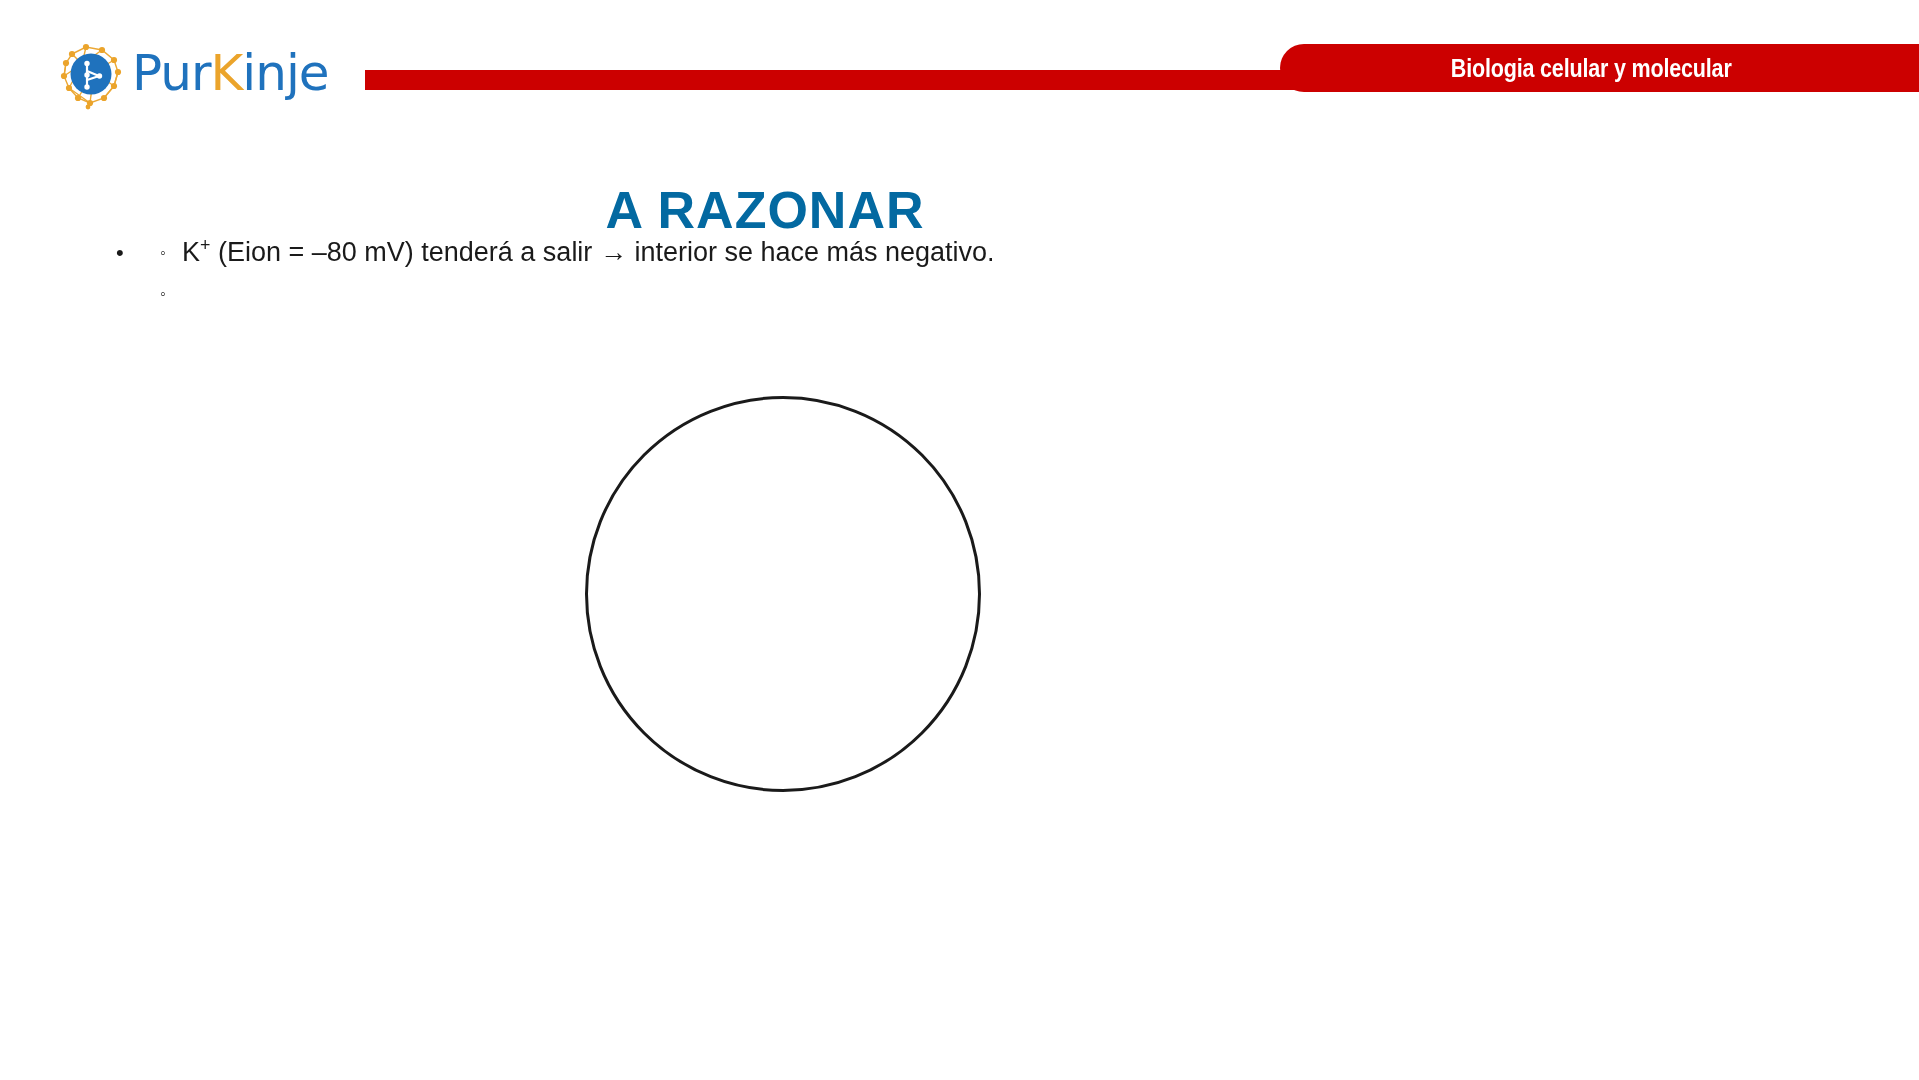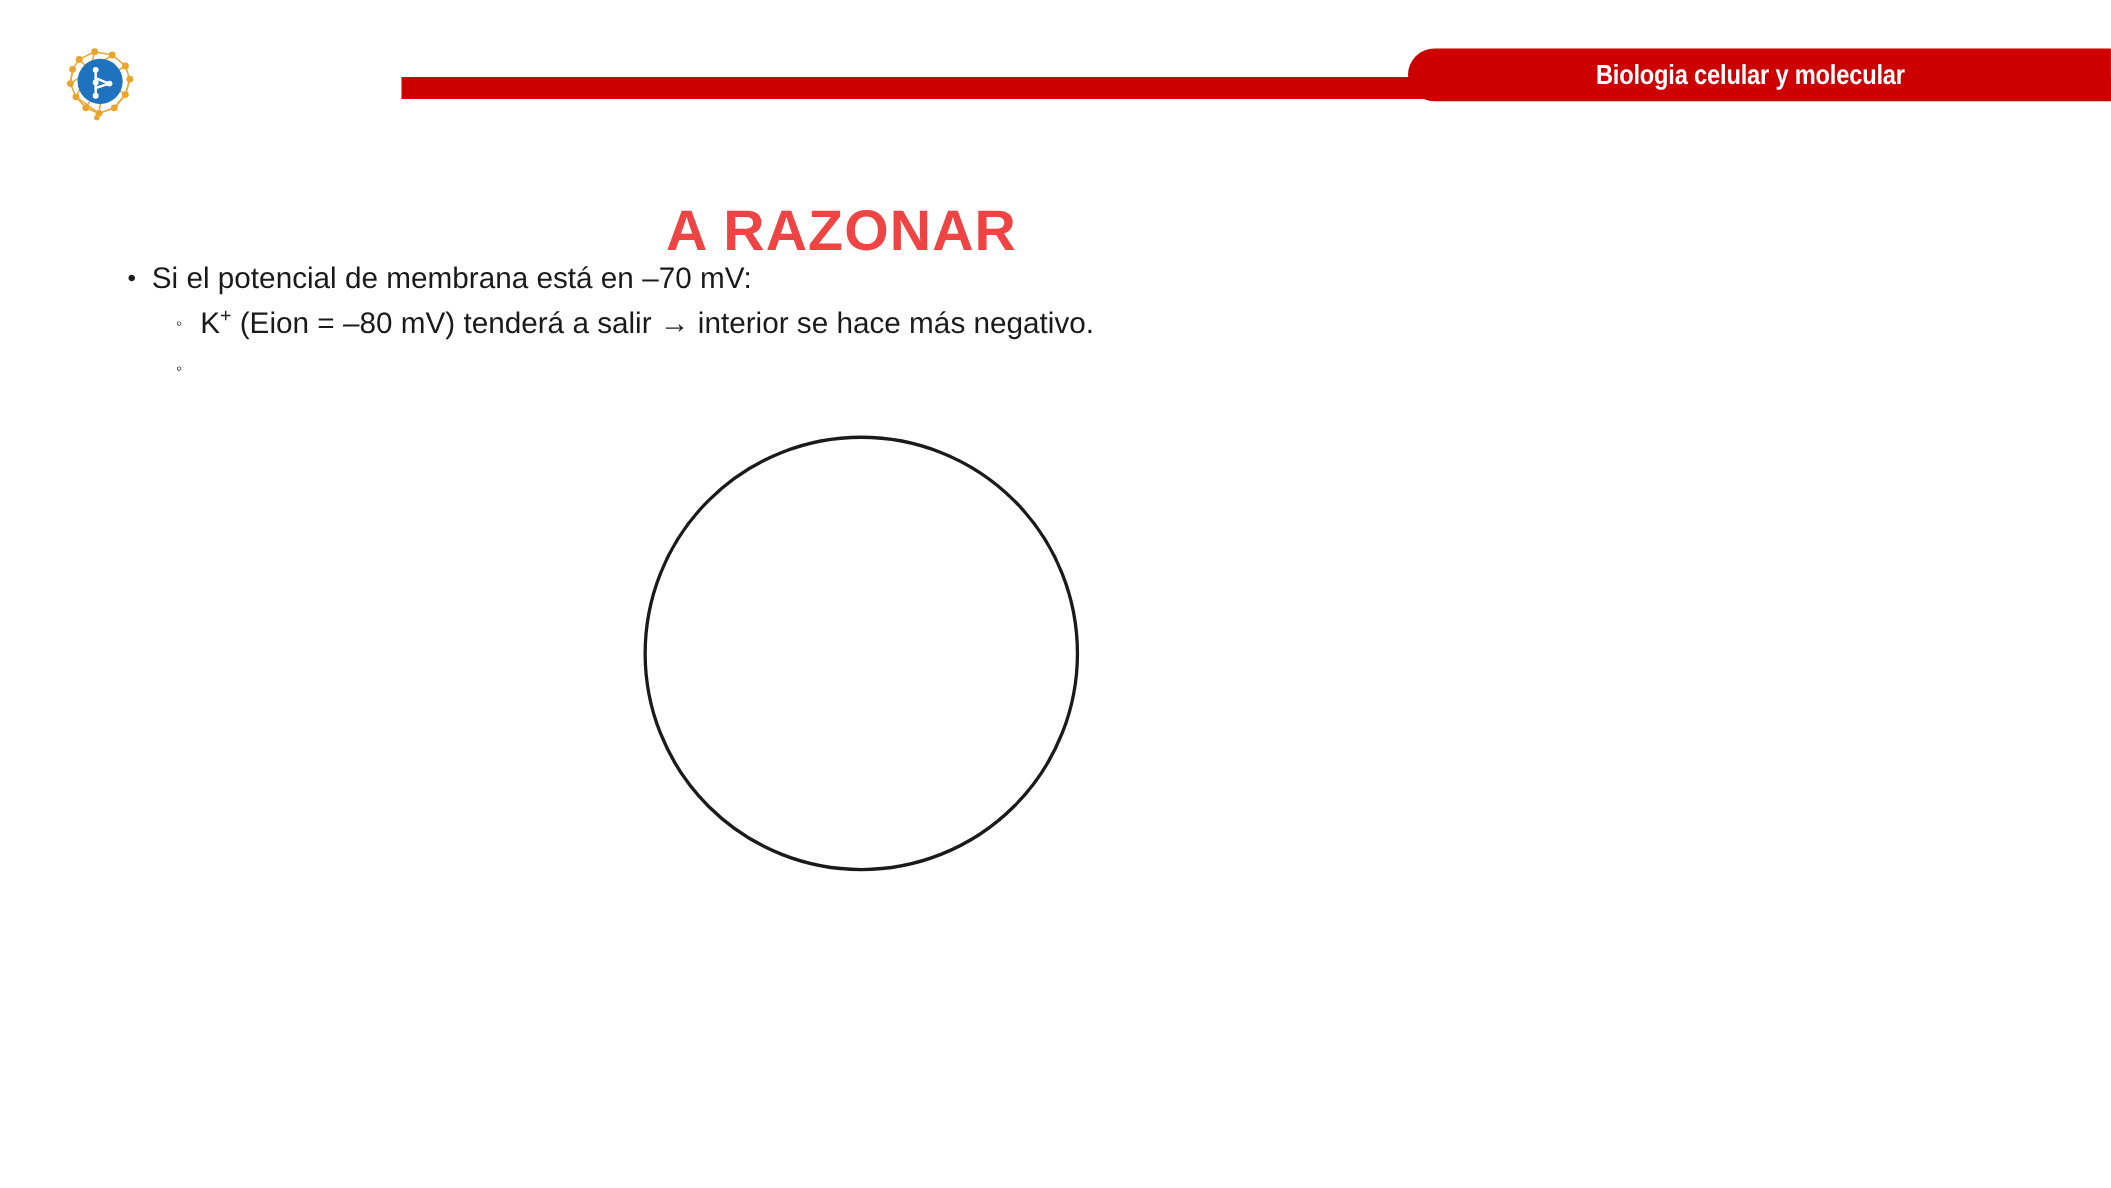--- a/index.html
+++ b/index.html
@@ -90,21 +90,21 @@
   }
   #logo-word .k-accent { color: #eba42b; }
 
   
   #slide-title {
     position: absolute;
     left: 0;
     top: 145px;
     width: 1530px;
     text-align: center;
-    color: #ef4444;
+    color: #0369a1;
     font-size: 52px;
     font-weight: bold;
     letter-spacing: 1px;
     font-family: "Liberation Sans", sans-serif;
   }
 
   
   #bullets {
     position: absolute;
     left: 108px;
@@ -213,30 +213,30 @@
           <path d="M35 42 L47 38"></path>
         </g>
         <g fill="#ffffff">
           <circle cx="35" cy="25.5" r="2.7"></circle>
           <circle cx="35" cy="37" r="2.7"></circle>
           <circle cx="35" cy="49" r="2.7"></circle>
           <circle cx="47.5" cy="38" r="2.7"></circle>
         </g>
       </svg>
     </div>
+    <div id="logo-word"><span>Pur</span><span class="k-accent">K</span><span>inje</span></div>
   </div>
 </div>
 
 <h1 id="slide-title">A RAZONAR</h1>
 
 <div id="bullets">
 
   <div class="bullet-l1">
     <span class="marker">•</span>
-    <span>Si el potencial de membrana está en –70 mV:</span>
   </div>
 
   <div class="bullet-l2">
     <span class="marker">◦</span><span class="nowrap"><span>K</span><span class="sup">+</span><span> (Eion = –80 mV) tenderá a salir </span><span>→</span><span> interior se hace más negativo.</span></span>
   </div>
 
   <div class="bullet-l2">
     <span class="marker">◦</span>
   </div>
 </div>

